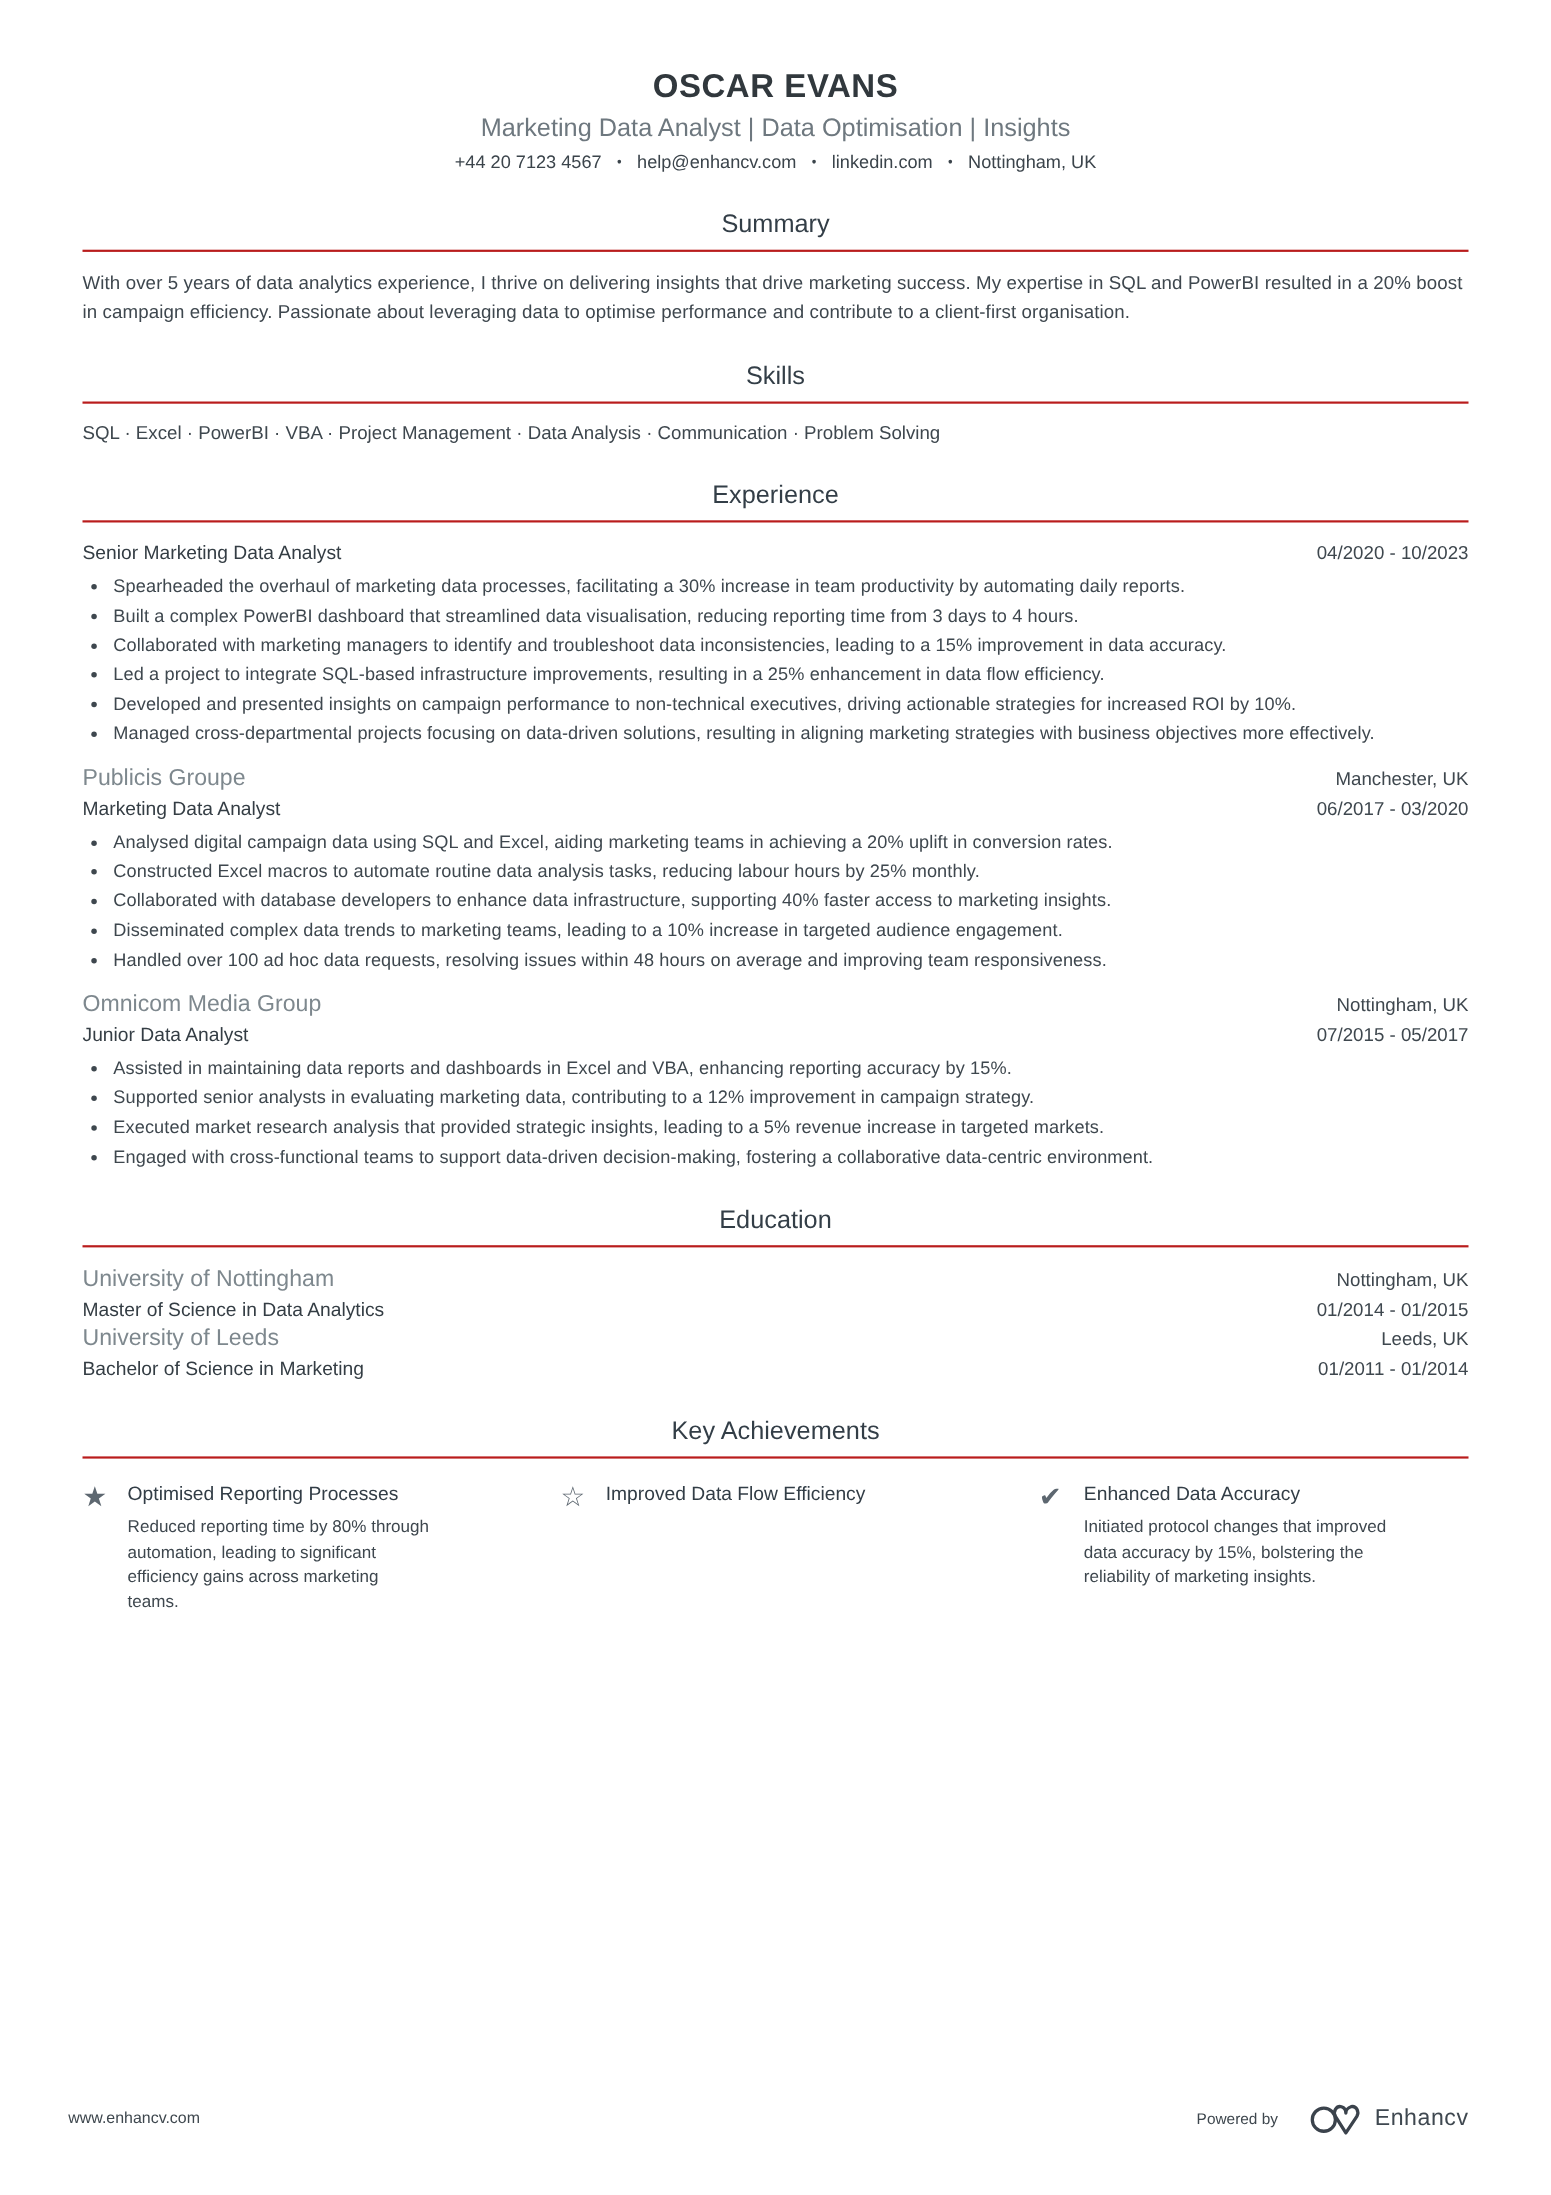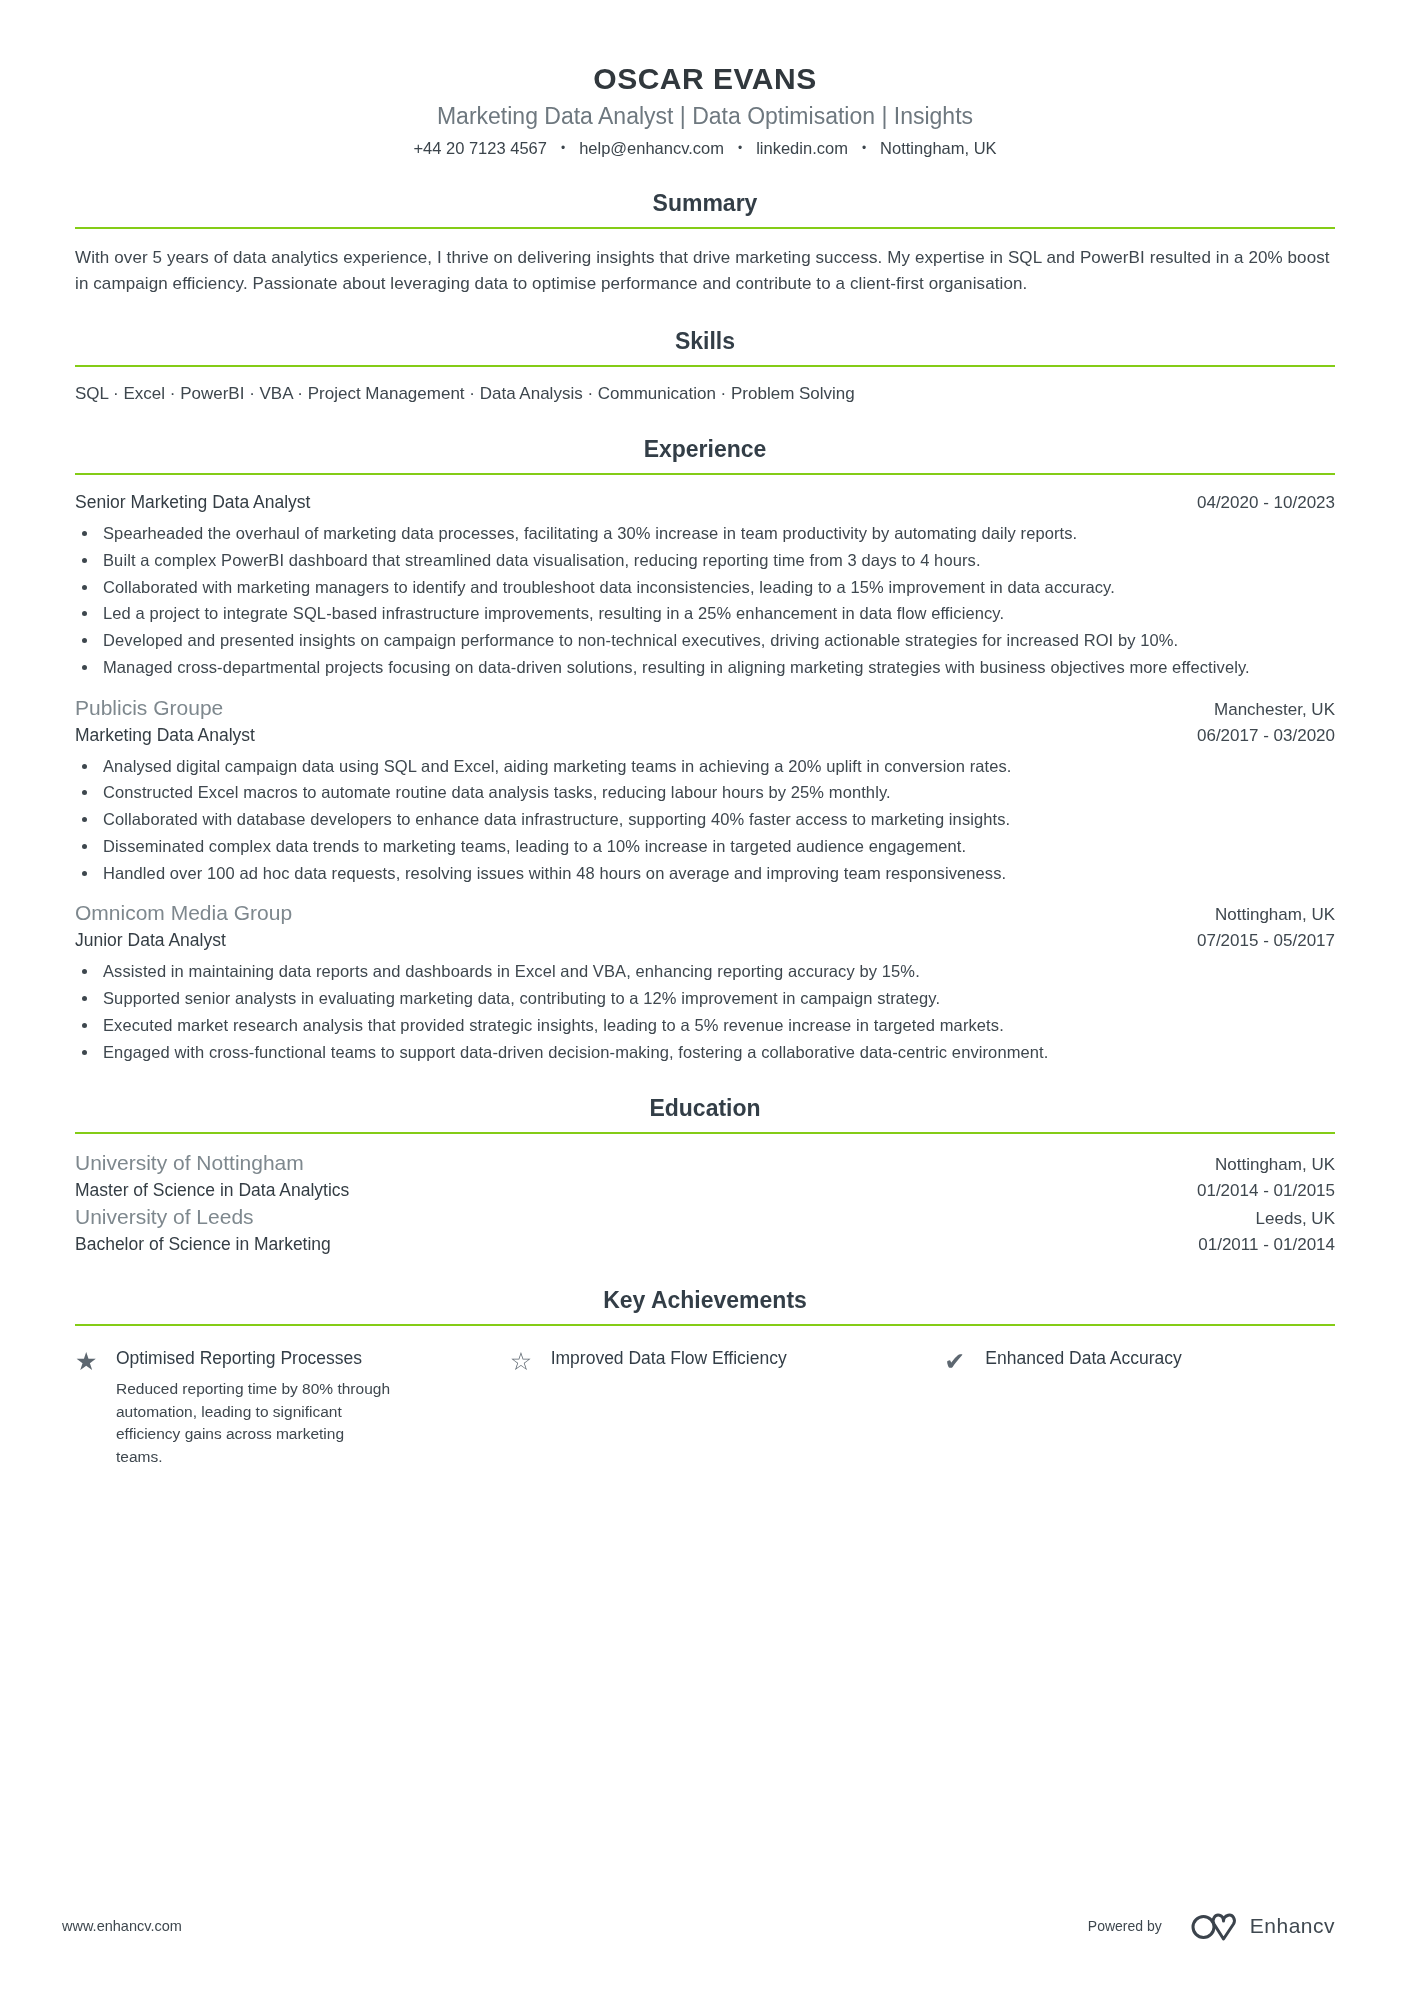--- a/index.html
+++ b/index.html
@@ -43,24 +43,24 @@
     vertical-align: 2px;
     color: #3b444b;
   }
 
   
   .section { margin-top: 32px; }
   .section-heading {
     margin: 0;
     text-align: center;
     font-size: 23px;
-    font-weight: 700;
+    font-weight: 400;
     color: #333e47;
     padding-bottom: 10px;
-    border-bottom: 2px solid #84cc16;
+    border-bottom: 2px solid #b91c1c;
   }
   .summary-text {
     margin: 16px 0 0 0;
     font-size: 17px;
     line-height: 1.5;
     letter-spacing: 0.1px;
     color: #3e474e;
   }
   .skills-line {
     margin: 17px 0 0 0;
@@ -259,20 +259,21 @@
     <span class="ach-icon">☆</span>
     <div class="ach-body">
       <div class="ach-title">Improved Data Flow Efficiency</div>
     </div>
   </div>
 
   <div class="ach">
     <span class="ach-icon">✔</span>
     <div class="ach-body">
       <div class="ach-title">Enhanced Data Accuracy</div>
+      <div class="ach-desc">Initiated protocol changes that improved data accuracy by 15%, bolstering the reliability of marketing insights.</div>
     </div>
   </div>
 </div>
   </section>
 
 </div>
 
 <footer class="footer">
   <span class="site">www.enhancv.com</span>
   <div class="powered">

